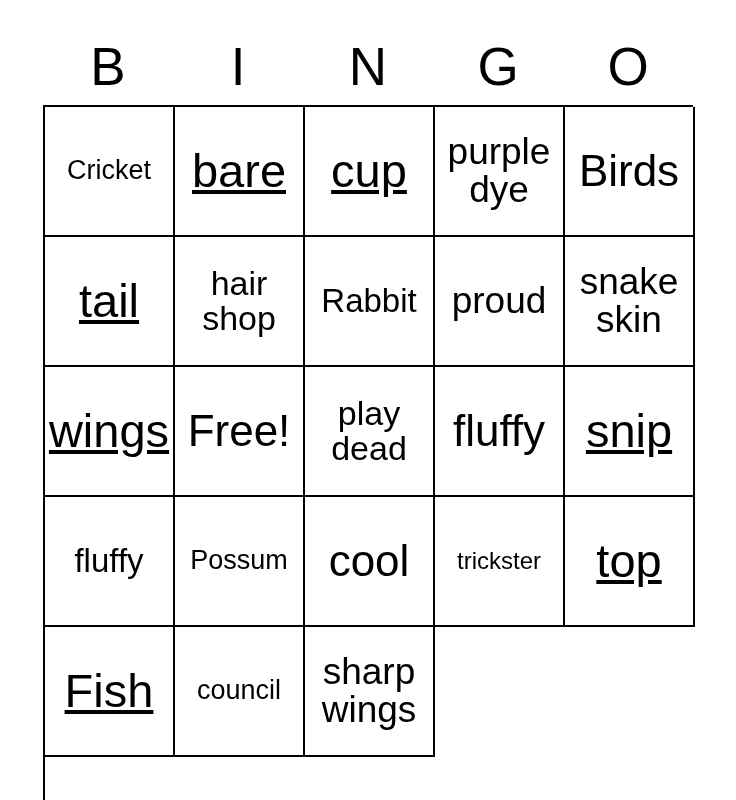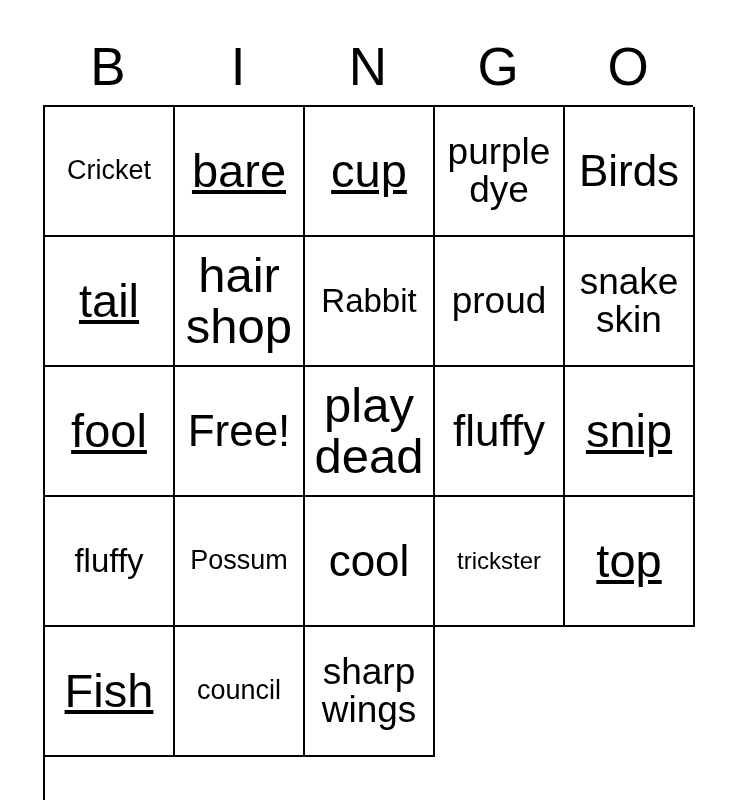--- a/index.html
+++ b/index.html
@@ -77,21 +77,21 @@
     line-height: 1.02;
     padding: 0 1px;
     word-break: break-word;
     hyphens: none;
     color: #000000;
   }
 
   
   .fs-xxl  { font-size: 47px; text-decoration: underline; }
   .fs-xl   { font-size: 44px; }
-  .fs-lg   { font-size: 49px; }
+  .fs-lg   { font-size: 34px; }
   .fs-md   { font-size: 37px; }
   .fs-sm   { font-size: 33px; }
   .fs-xs   { font-size: 30px; }
   .fs-xxs  { font-size: 27px; }
   .fs-tiny { font-size: 24px; }
 
   .two-line { line-height: 1.04; }
 </style>
 </head>
 <body>
@@ -131,21 +131,21 @@
       <div class="cell">
         <span class="cell-text fs-sm">Rabbit</span>
       </div>
       <div class="cell">
         <span class="cell-text fs-md">proud</span>
       </div>
       <div class="cell">
         <span class="cell-text fs-md two-line">snake skin</span>
       </div>
       <div class="cell">
-        <span class="cell-text fs-xxl">fool</span>
+        <span class="cell-text fs-xxl">wings</span>
       </div>
       <div class="cell">
         <span class="cell-text fs-xl">Free!</span>
       </div>
       <div class="cell">
         <span class="cell-text fs-lg two-line">play dead</span>
       </div>
       <div class="cell">
         <span class="cell-text fs-xl">fluffy</span>
       </div>

